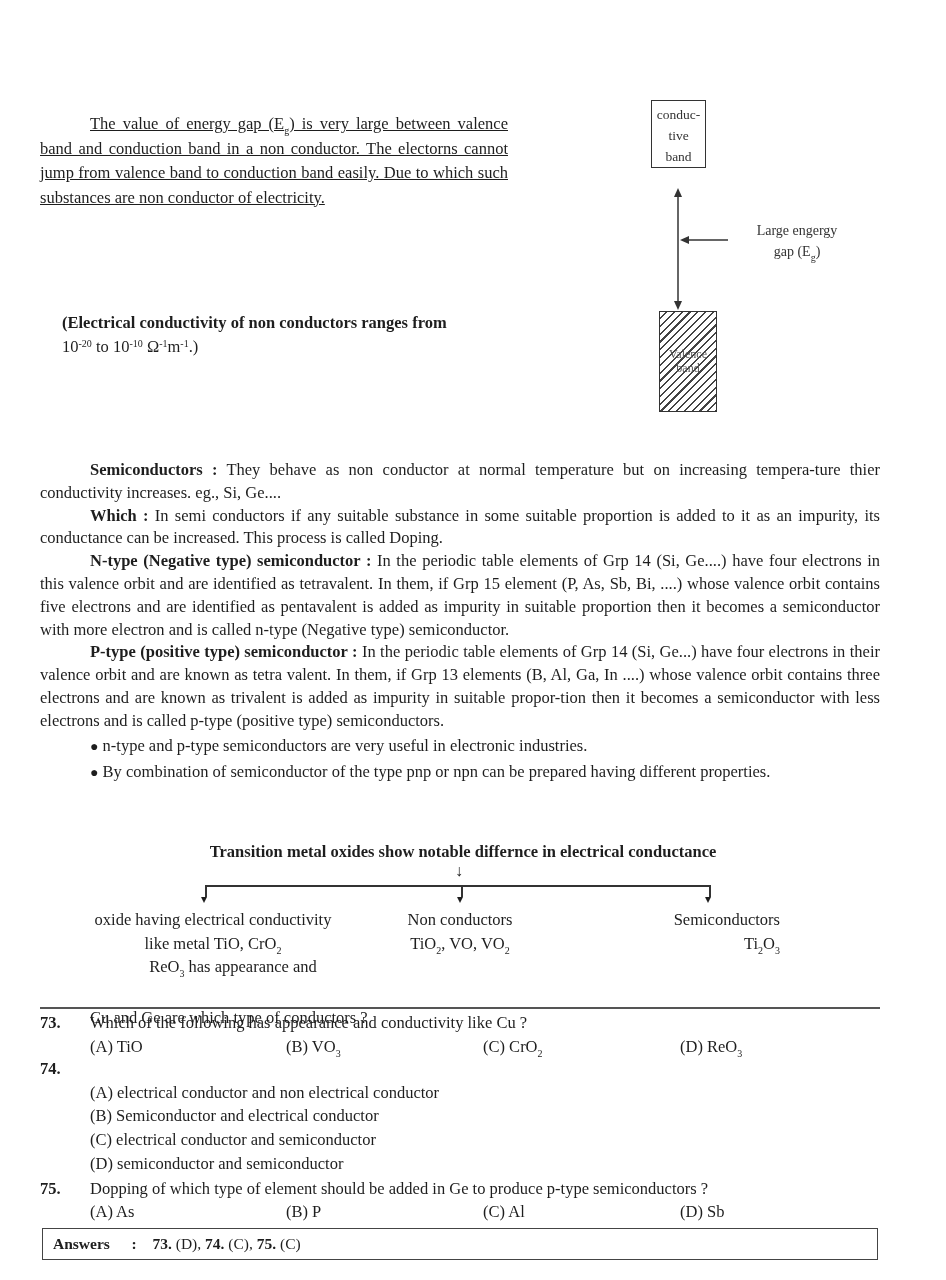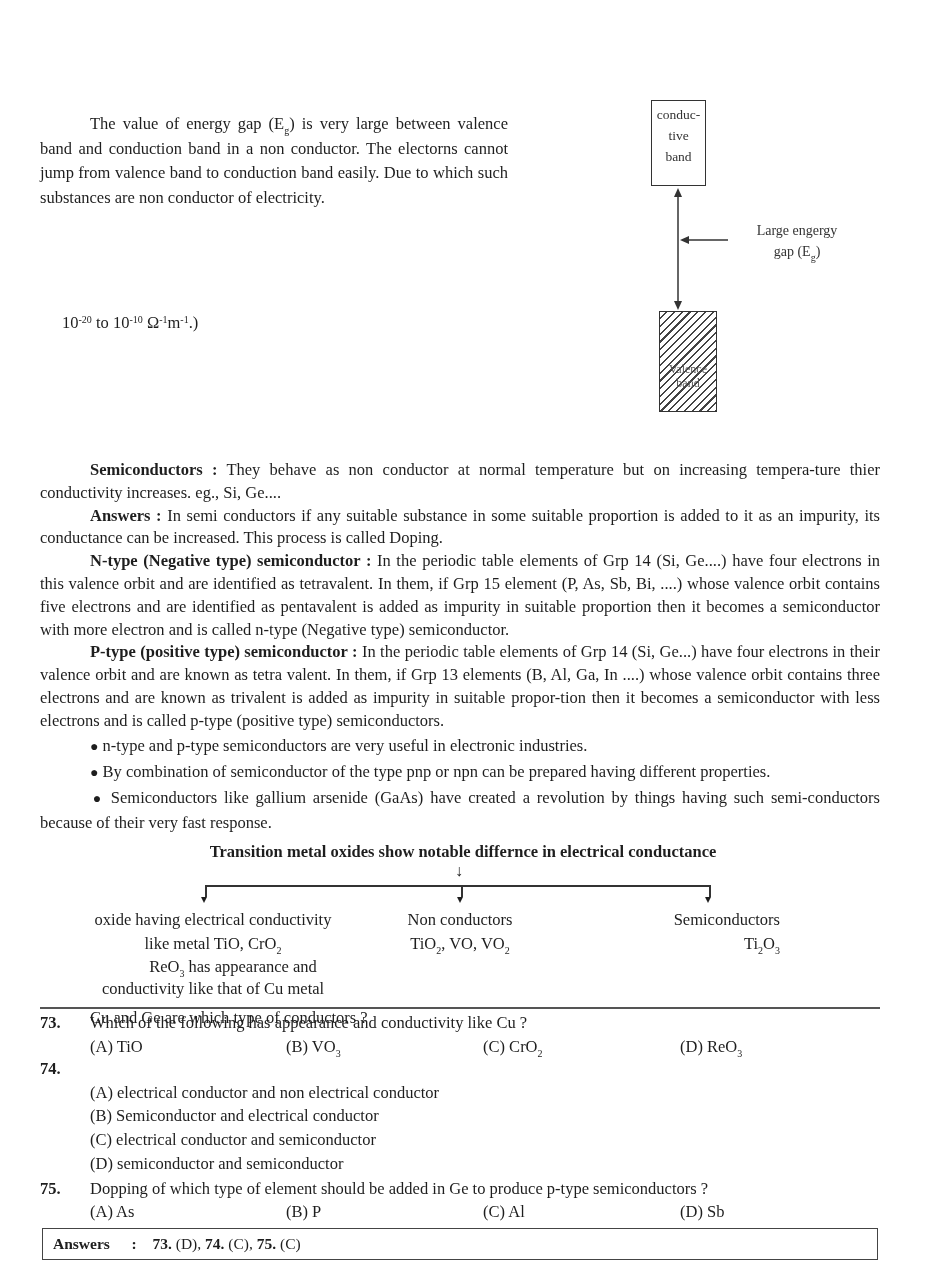--- a/index.html
+++ b/index.html
@@ -8,30 +8,30 @@
       font-family: "Liberation Serif", "DejaVu Serif", serif;
       color: #1e1e1e;
     }
     .abs { position: absolute; }
     .p { font-size: 16.5px; line-height: 24.5px; text-align: justify; margin: 0; }
     .b { font-weight: bold; }
     sub.s { font-size: 10px; vertical-align: -5px; line-height: 0; }
     sup.s { font-size: 10px; vertical-align: 5px; line-height: 0; margin-top: 44px; }
 
     
-    #intro { left: 40px; top: 112px; width: 468px; }
+    #intro { left: 40px; top: 112px; width: 468px; text-decoration: underline; }
     #intro .indent { display:inline-block; width: 50px; }
 
     
     #cond-note { left: 62px; top: 311px; width: 466px; font-size: 16.5px; line-height: 24px; }
 
     
-    #cond-band { left: 651px; top: 100px; width: 55px; height: 86px; border: 1.5px solid #333; box-sizing: border-box; text-align: center; font-size: 13.5px; line-height: 21px; padding-top: 3px; color:#333; }
+    #cond-band { left: 651px; top: 100px; width: 55px; height: 68px; border: 1.5px solid #333; box-sizing: border-box; text-align: center; font-size: 13.5px; line-height: 21px; padding-top: 3px; color:#333; }
     #val-band { left: 659px; top: 311px; width: 58px; height: 101px; border: 1.5px solid #333; box-sizing: border-box;
-      background: repeating-linear-gradient(135deg, #ffffff 0px, #ffffff 4px, #444 4px, #444 5.5px); text-align:center; font-size: 12px; color:#555; padding-top: 50px; line-height: 14px; }
+      background: repeating-linear-gradient(135deg, #ffffff 0px, #ffffff 4px, #444 4px, #444 5.5px); text-align:center; font-size: 12px; color:#555; padding-top: 35px; line-height: 14px; }
     #gap-label { left: 742px; top: 220px; width: 110px; text-align:center; font-size: 14px; line-height: 21px; color:#333; }
 
     
     #body { left: 40px; top: 417px; width: 840px; margin-top: 42px; }
     #body .p { font-size: 16.5px; line-height: 22.8px; }
     .ind { display:inline-block; width: 50px; }
     .bullet { padding-left: 50px; }
     .dot { font-size: 14px; }
 
     
@@ -52,20 +52,21 @@
     .opt { position:absolute; font-size: 16.5px; }
 
     #answers { left: 42px; top: 1228px; width: 836px; height: 32px; border: 1.5px solid #444; box-sizing: border-box; font-size: 15.5px; line-height: 30px; padding-left: 10px; }
   </style>
 </head>
 <body>
 
 <p id="intro" class="abs p"><span class="indent"></span><span>The value of energy gap (E</span><sub class="s">g</sub><span>) is very large between valence band and conduction band in a non conductor. The electorns cannot jump from valence band to conduction band easily. Due to which such substances are non conductor of electricity.</span></p>
 
 <div id="cond-note" class="abs">
+  <div class="b">(Electrical conductivity of non conductors ranges from</div>
   <div><span>10</span><sup class="s">-20</sup><span> to </span><span>10</span><sup class="s">-10</sup><span> Ω</span><sup class="s">-1</sup><span>m</span><sup class="s">-1</sup><span>.)</span></div>
 </div>
 
 <div id="cond-band" class="abs">
   <div>conduc-</div>
   <div>tive</div>
   <div>band</div>
 </div>
 <svg class="abs" style="left:660px;top:186px;" width="90" height="126">
   <line x1="18" y1="8" x2="18" y2="118" stroke="#333" stroke-width="1.5"></line>
@@ -78,43 +79,41 @@
   <div>Large engergy</div>
   <div><span>gap (E</span><sub class="s">g</sub><span>)</span></div>
 </div>
 <div id="val-band" class="abs">
   <div>Valence</div>
   <div>band</div>
 </div>
 
 <div id="body" class="abs">
   <p class="p"><span class="ind"></span><span class="b">Semiconductors :</span><span> They behave as non conductor at normal temperature but on increasing tempera-ture thier conductivity increases. eg., Si, Ge....</span></p>
-  <p class="p"><span class="ind"></span><span class="b">Answers :</span><span> In semi conductors if any suitable substance in some suitable proportion is added to it as an impurity, its conductance can be increased. This process is called Doping.</span></p>
+  <p class="p"><span class="ind"></span><span class="b">Which :</span><span> In semi conductors if any suitable substance in some suitable proportion is added to it as an impurity, its conductance can be increased. This process is called Doping.</span></p>
   <p class="p"><span class="ind"></span><span class="b">N-type (Negative type) semiconductor :</span><span> In the periodic table elements of Grp 14  (Si, Ge....) have four electrons in this valence orbit and are identified as tetravalent. In them, if Grp 15 element (P, As, Sb, Bi, ....) whose valence orbit contains five electrons and are identified as pentavalent is added as impurity in suitable proportion then it becomes a semiconductor with more electron and is called n-type (Negative type) semiconductor.</span></p>
   <p class="p"><span class="ind"></span><span class="b">P-type (positive type) semiconductor :</span><span> In the periodic table elements of Grp 14 (Si, Ge...) have four electrons in their valence orbit and are known as tetra valent. In them, if Grp 13 elements (B, Al, Ga, In ....) whose valence orbit contains three electrons and are known as trivalent is added as impurity in suitable propor-tion then it becomes a semiconductor with less electrons and is called p-type (positive type) semiconductors.</span></p>
   <p class="p bullet" style="line-height:25.5px"><span class="dot">●</span> <span>n-type and p-type semiconductors are very useful in electronic industries.</span></p>
   <p class="p bullet" style="line-height:25.5px"><span class="dot">●</span> <span>By combination of semiconductor of the type pnp or npn can be prepared having different properties.</span></p>
-  <p class="p" style="line-height:24px"><span class="ind"></span><span class="dot">●</span> <span>Semiconductors like gallium arsenide (GaAs) have created a revolution by things having such semi-conductors because of their very fast response.</span></p>
 </div>
 
 <div id="flow-title" class="abs">Transition metal oxides show notable differnce in electrical conductance</div>
 <div id="flow-arrow" class="abs">↓</div>
 <div id="flow-bar" class="abs"></div>
 <div class="drop" style="left:205px"></div>
 <div class="drop" style="left:461px"></div>
 <div class="drop" style="left:709px"></div>
 <div class="tip" style="left:206px">▾</div>
 <div class="tip" style="left:462px">▾</div>
 <div class="tip" style="left:710px">▾</div>
 
 <div id="col1" class="col">
   <div>oxide having electrical conductivity</div>
   <div><span>like metal TiO, CrO</span><sub class="s">2</sub></div>
   <div style="line-height:22px; padding-left:40px"><span>ReO</span><sub class="s">3</sub><span> has appearance and</span></div>
-  <div style="line-height:22px">conductivity like that of Cu metal</div>
 </div>
 <div id="col2" class="col">
   <div>Non conductors</div>
   <div><span>TiO</span><sub class="s">2</sub><span>, VO, VO</span><sub class="s">2</sub></div>
 </div>
 <div id="col3" class="col">
   <div>Semiconductors</div>
   <div><span>Ti</span><sub class="s">2</sub><span>O</span><sub class="s">3</sub></div>
 </div>
 

